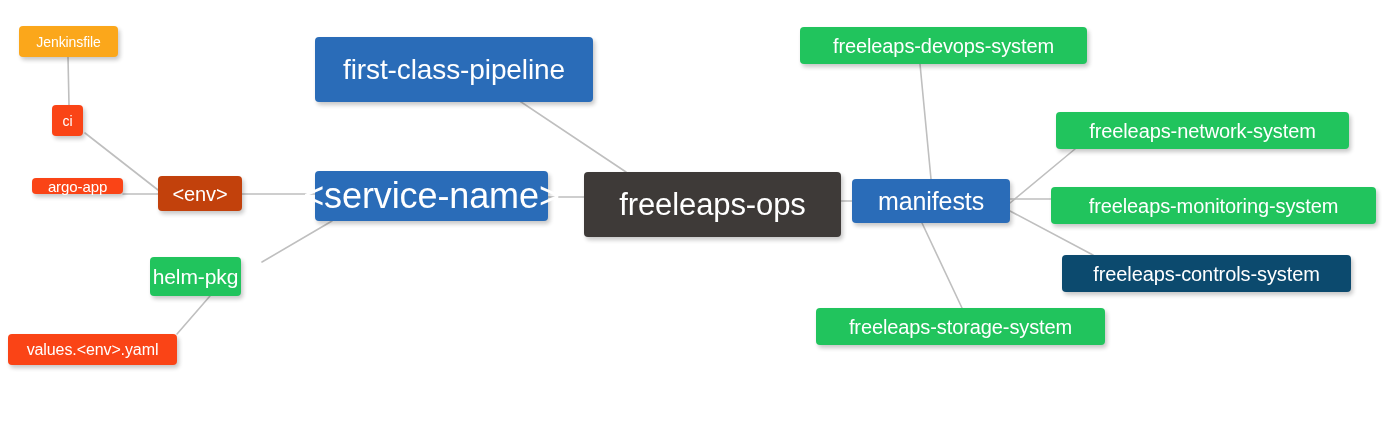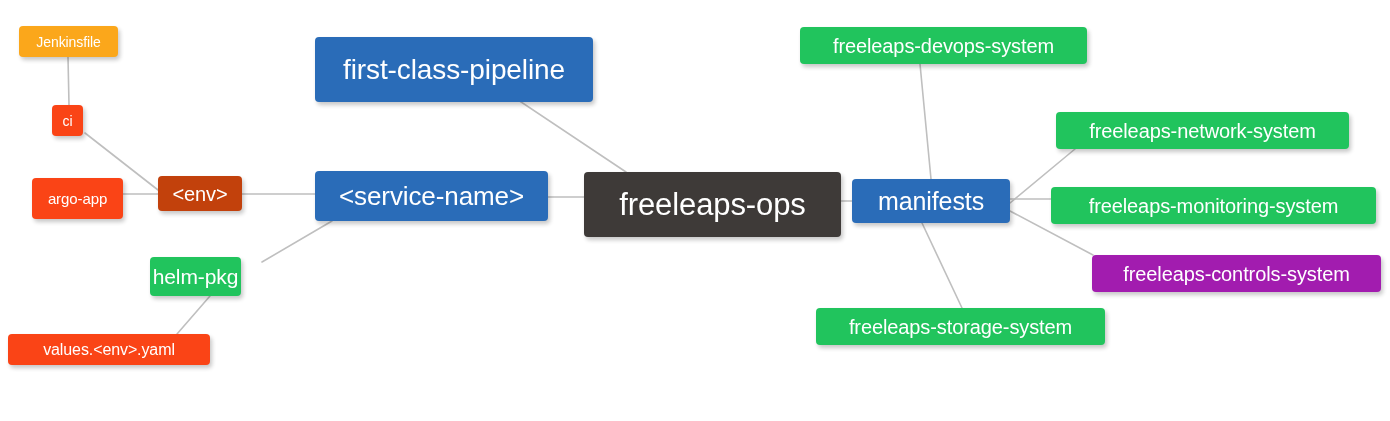--- a/index.html
+++ b/index.html
@@ -67,53 +67,53 @@
       <line x1="1010" y1="211" x2="1093" y2="255" stroke="#bfbfbf" stroke-width="1.6" stroke-linecap="round"></line>
       <line x1="922" y1="223" x2="962" y2="308" stroke="#bfbfbf" stroke-width="1.6" stroke-linecap="round"></line>
     </svg>
   <div id="node-layer">
       <div class="node" style="left: 19px; top: 26px; width: 99px; height: 31px; background: rgb(251, 167, 27); font-size: 14px;">
         <span class="node-label">Jenkinsfile</span>
       </div>
       <div class="node" style="left: 52px; top: 105px; width: 31px; height: 31px; background: rgb(250, 68, 22); font-size: 14px;">
         <span class="node-label">ci</span>
       </div>
-      <div class="node" style="left: 32px; top: 178px; width: 91px; height: 41px; background: rgb(250, 68, 22); font-size: 15px;">
+      <div class="node" style="left: 32px; top: 178px; width: 91px; height: 16px; background: rgb(250, 68, 22); font-size: 15px;">
         <span class="node-label">argo-app</span>
       </div>
       <div class="node" style="left: 158px; top: 176px; width: 84px; height: 35px; background: #c2410c; font-size: 20px;">
         <span class="node-label">&lt;env&gt;</span>
       </div>
       <div class="node" style="left: 150px; top: 257px; width: 91px; height: 39px; background: rgb(33, 196, 93); font-size: 21px;">
         <span class="node-label">helm-pkg</span>
       </div>
-      <div class="node" style="left: 8px; top: 334px; width: 202px; height: 31px; background: rgb(250, 68, 22); font-size: 16px;">
+      <div class="node" style="left: 8px; top: 334px; width: 169px; height: 31px; background: rgb(250, 68, 22); font-size: 16px;">
         <span class="node-label">values.&lt;env&gt;.yaml</span>
       </div>
       <div class="node" style="left: 315px; top: 37px; width: 278px; height: 65px; background: rgb(42, 108, 184); font-size: 28px;">
         <span class="node-label">first-class-pipeline</span>
       </div>
-      <div class="node" style="left: 315px; top: 171px; width: 233px; height: 50px; background: rgb(42, 108, 184); font-size: 26px;">
+      <div class="node" style="left: 315px; top: 171px; width: 233px; height: 50px; background: rgb(42, 108, 184); font-size: 36px;">
         <span class="node-label">&lt;service-name&gt;</span>
       </div>
       <div class="node" style="left: 584px; top: 172px; width: 257px; height: 65px; background: rgb(62, 58, 56); font-size: 31px;">
         <span class="node-label">freeleaps-ops</span>
       </div>
       <div class="node" style="left: 852px; top: 179px; width: 158px; height: 44px; background: rgb(42, 108, 184); font-size: 25px;">
         <span class="node-label">manifests</span>
       </div>
       <div class="node" style="left: 800px; top: 27px; width: 287px; height: 37px; background: rgb(33, 196, 93); font-size: 20px;">
         <span class="node-label">freeleaps-devops-system</span>
       </div>
       <div class="node" style="left: 1056px; top: 112px; width: 293px; height: 37px; background: rgb(33, 196, 93); font-size: 20px;">
         <span class="node-label">freeleaps-network-system</span>
       </div>
       <div class="node" style="left: 1051px; top: 187px; width: 325px; height: 37px; background: rgb(33, 196, 93); font-size: 20px;">
         <span class="node-label">freeleaps-monitoring-system</span>
       </div>
-      <div class="node" style="left: 1062px; top: 255px; width: 289px; height: 37px; background: #a21caf; font-size: 20px; margin-left: 30px;">
+      <div class="node" style="left: 1062px; top: 255px; width: 289px; height: 37px; background: #0c4a6e; font-size: 20px;">
         <span class="node-label">freeleaps-controls-system</span>
       </div>
       <div class="node" style="left: 816px; top: 308px; width: 289px; height: 37px; background: rgb(33, 196, 93); font-size: 20px;">
         <span class="node-label">freeleaps-storage-system</span>
       </div>
     </div>
 </div>
 
 </body></html>

